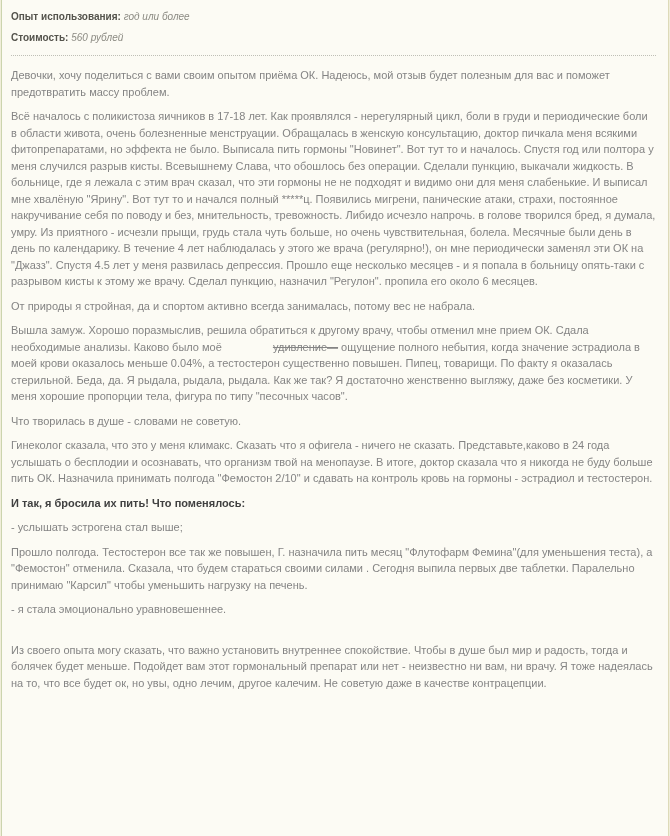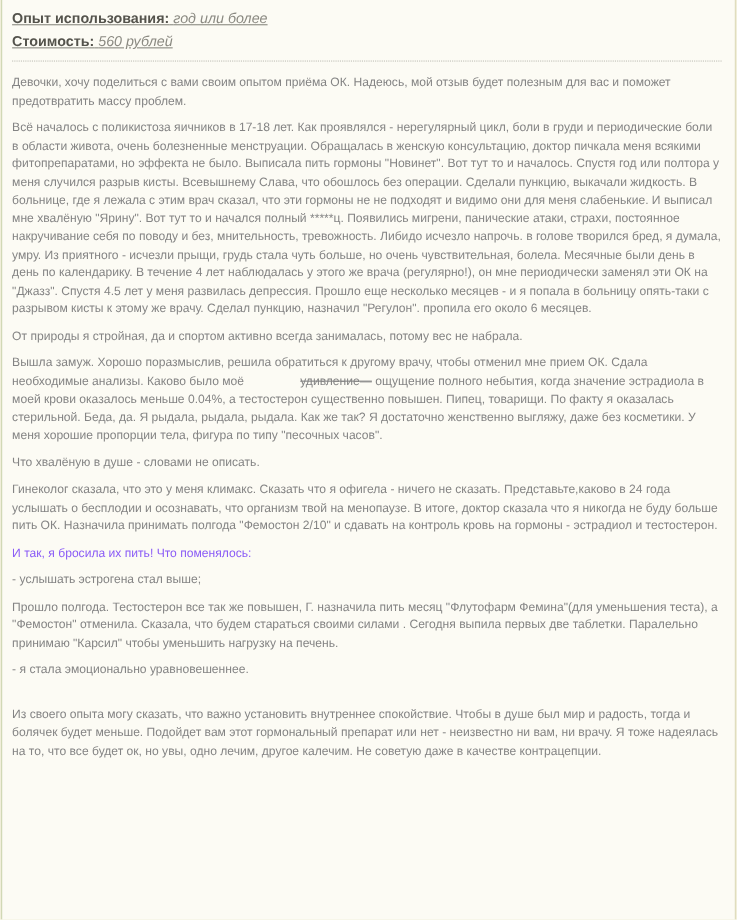--- a/index.html
+++ b/index.html
@@ -11,57 +11,56 @@
   .panel{
     box-sizing:border-box;
     width:668px;margin:0 0 0 1px;min-height:836px;
     background:#fcfbf4;
     border-left:1px solid #ccd4ae;
     border-right:1px solid #ddDab8;
     padding:8px 12px 6px 9px;
   }
   .meta-row{
     margin:0 0 4px 0;
-    font-size:13px;line-height:17px;
+    font-size:10px;line-height:17px;
     color:#8b8a82;
-    text-decoration:underline;
   }
   .meta-row b{color:#54534c;font-weight:bold;font-style:normal;}
   .meta-row i{font-style:italic;color:#8b8a82;}
   hr.dotted{
     border:none;border-top:1px dotted #bfbfb6;
     margin:9px 0 11px 0;height:0;
   }
   .review-body p{
     margin:0 0 8px 0;
     font-size:11px;line-height:16.5px;
     color:#848484;
   }
-  .review-body p.bold{font-weight:normal;color:#8b5cf6;}
+  .review-body p.bold{font-weight:bold;color:#404040;}
   .review-body p.gap-before{margin-top:24px;}
   .review-body s{text-decoration:line-through;margin-left:48px;}
 </style>
 </head>
 <body>
 
 <div class="panel">
 
   <div class="meta">
     <p class="meta-row"><b>Опыт использования:</b> <i>год или более</i></p>
     <p class="meta-row"><b>Стоимость:</b> <i>560 рублей</i></p>
   </div>
 
   <hr class="dotted">
 
   <div class="review-body" id="review-body">
       <p><span>Девочки, хочу поделиться с вами своим опытом приёма ОК. Надеюсь, мой отзыв будет полезным для вас и поможет предотвратить массу проблем.</span></p>
       <p><span>Всё началось с поликистоза яичников в 17-18 лет. Как проявлялся - нерегулярный цикл, боли в груди и периодические боли в области живота, очень болезненные менструации. Обращалась в женскую консультацию, доктор пичкала меня всякими фитопрепаратами, но эффекта не было. Выписала пить гормоны "Новинет". Вот тут то и началось. Спустя год или полтора у меня случился разрыв кисты. Всевышнему Слава, что обошлось без операции. Сделали пункцию, выкачали жидкость. В больнице, где я лежала с этим врач сказал, что эти гормоны не не подходят и видимо они для меня слабенькие. И выписал мне хвалёную "Ярину". Вот тут то и начался полный *****ц. Появились мигрени, панические атаки, страхи, постоянное накручивание себя по поводу и без, мнительность, тревожность. Либидо исчезло напрочь. в голове творился бред, я думала, умру. Из приятного - исчезли прыщи, грудь стала чуть больше, но очень чувствительная, болела. Месячные были день в день по календарику.  В течение 4 лет наблюдалась у этого же врача (регулярно!), он мне периодически заменял эти ОК на "Джазз". Спустя 4.5 лет у меня развилась депрессия. Прошло еще несколько месяцев - и я попала в больницу опять-таки с разрывом кисты к этому же врачу. Сделал пункцию, назначил "Регулон". пропила его около 6 месяцев.</span></p>
       <p><span>От природы я стройная, да и спортом активно всегда занималась, потому вес не набрала.</span></p>
       <p><span>Вышла замуж. Хорошо поразмыслив, решила обратиться к другому врачу, чтобы отменил мне прием ОК. Сдала необходимые анализы. Каково было моё </span><s>удивление—</s><span> ощущение полного небытия, когда значение эстрадиола в моей крови оказалось меньше 0.04%, а тестостерон существенно повышен. Пипец, товарищи. По факту я оказалась стерильной. Беда, да. Я рыдала, рыдала, рыдала. Как же так? Я достаточно женственно выгляжу, даже без косметики. У меня хорошие пропорции тела, фигура по типу "песочных часов".</span></p>
-      <p><span>Что хвалёную в душе - словами не описать.</span></p>
+      <p><span>Что творилась в душе - словами не советую.</span></p>
       <p><span>Гинеколог сказала, что это у меня климакс. Сказать что я офигела - ничего не сказать. Представьте,каково в 24 года услышать о бесплодии и осознавать, что организм твой на менопаузе. В итоге, доктор сказала что я никогда не буду больше пить ОК. Назначила принимать полгода "Фемостон 2/10" и сдавать на контроль кровь на гормоны - эстрадиол и тестостерон.</span></p>
       <p class="bold"><span>И так, я бросила их пить! Что поменялось:</span></p>
       <p><span>- услышать эстрогена стал выше;</span></p>
       <p><span>Прошло полгода. Тестостерон все так же повышен, Г. назначила пить месяц "Флутофарм Фемина"(для уменьшения теста), а "Фемостон" отменила. Сказала, что будем стараться своими силами . Сегодня выпила первых две таблетки. Паралельно принимаю "Карсил" чтобы уменьшить нагрузку на печень.</span></p>
       <p><span>- я стала эмоционально уравновешеннее.</span></p>
       <p class="gap-before"><span>Из своего опыта могу сказать, что важно установить внутреннее спокойствие. Чтобы в душе был мир и радость, тогда и болячек будет меньше. Подойдет вам этот гормональный препарат или нет - неизвестно ни вам, ни врачу. Я тоже надеялась на то, что все будет ок, но увы, одно лечим, другое калечим. Не советую даже в качестве контрацепции.</span></p>
     </div>
 
 </div>
 

